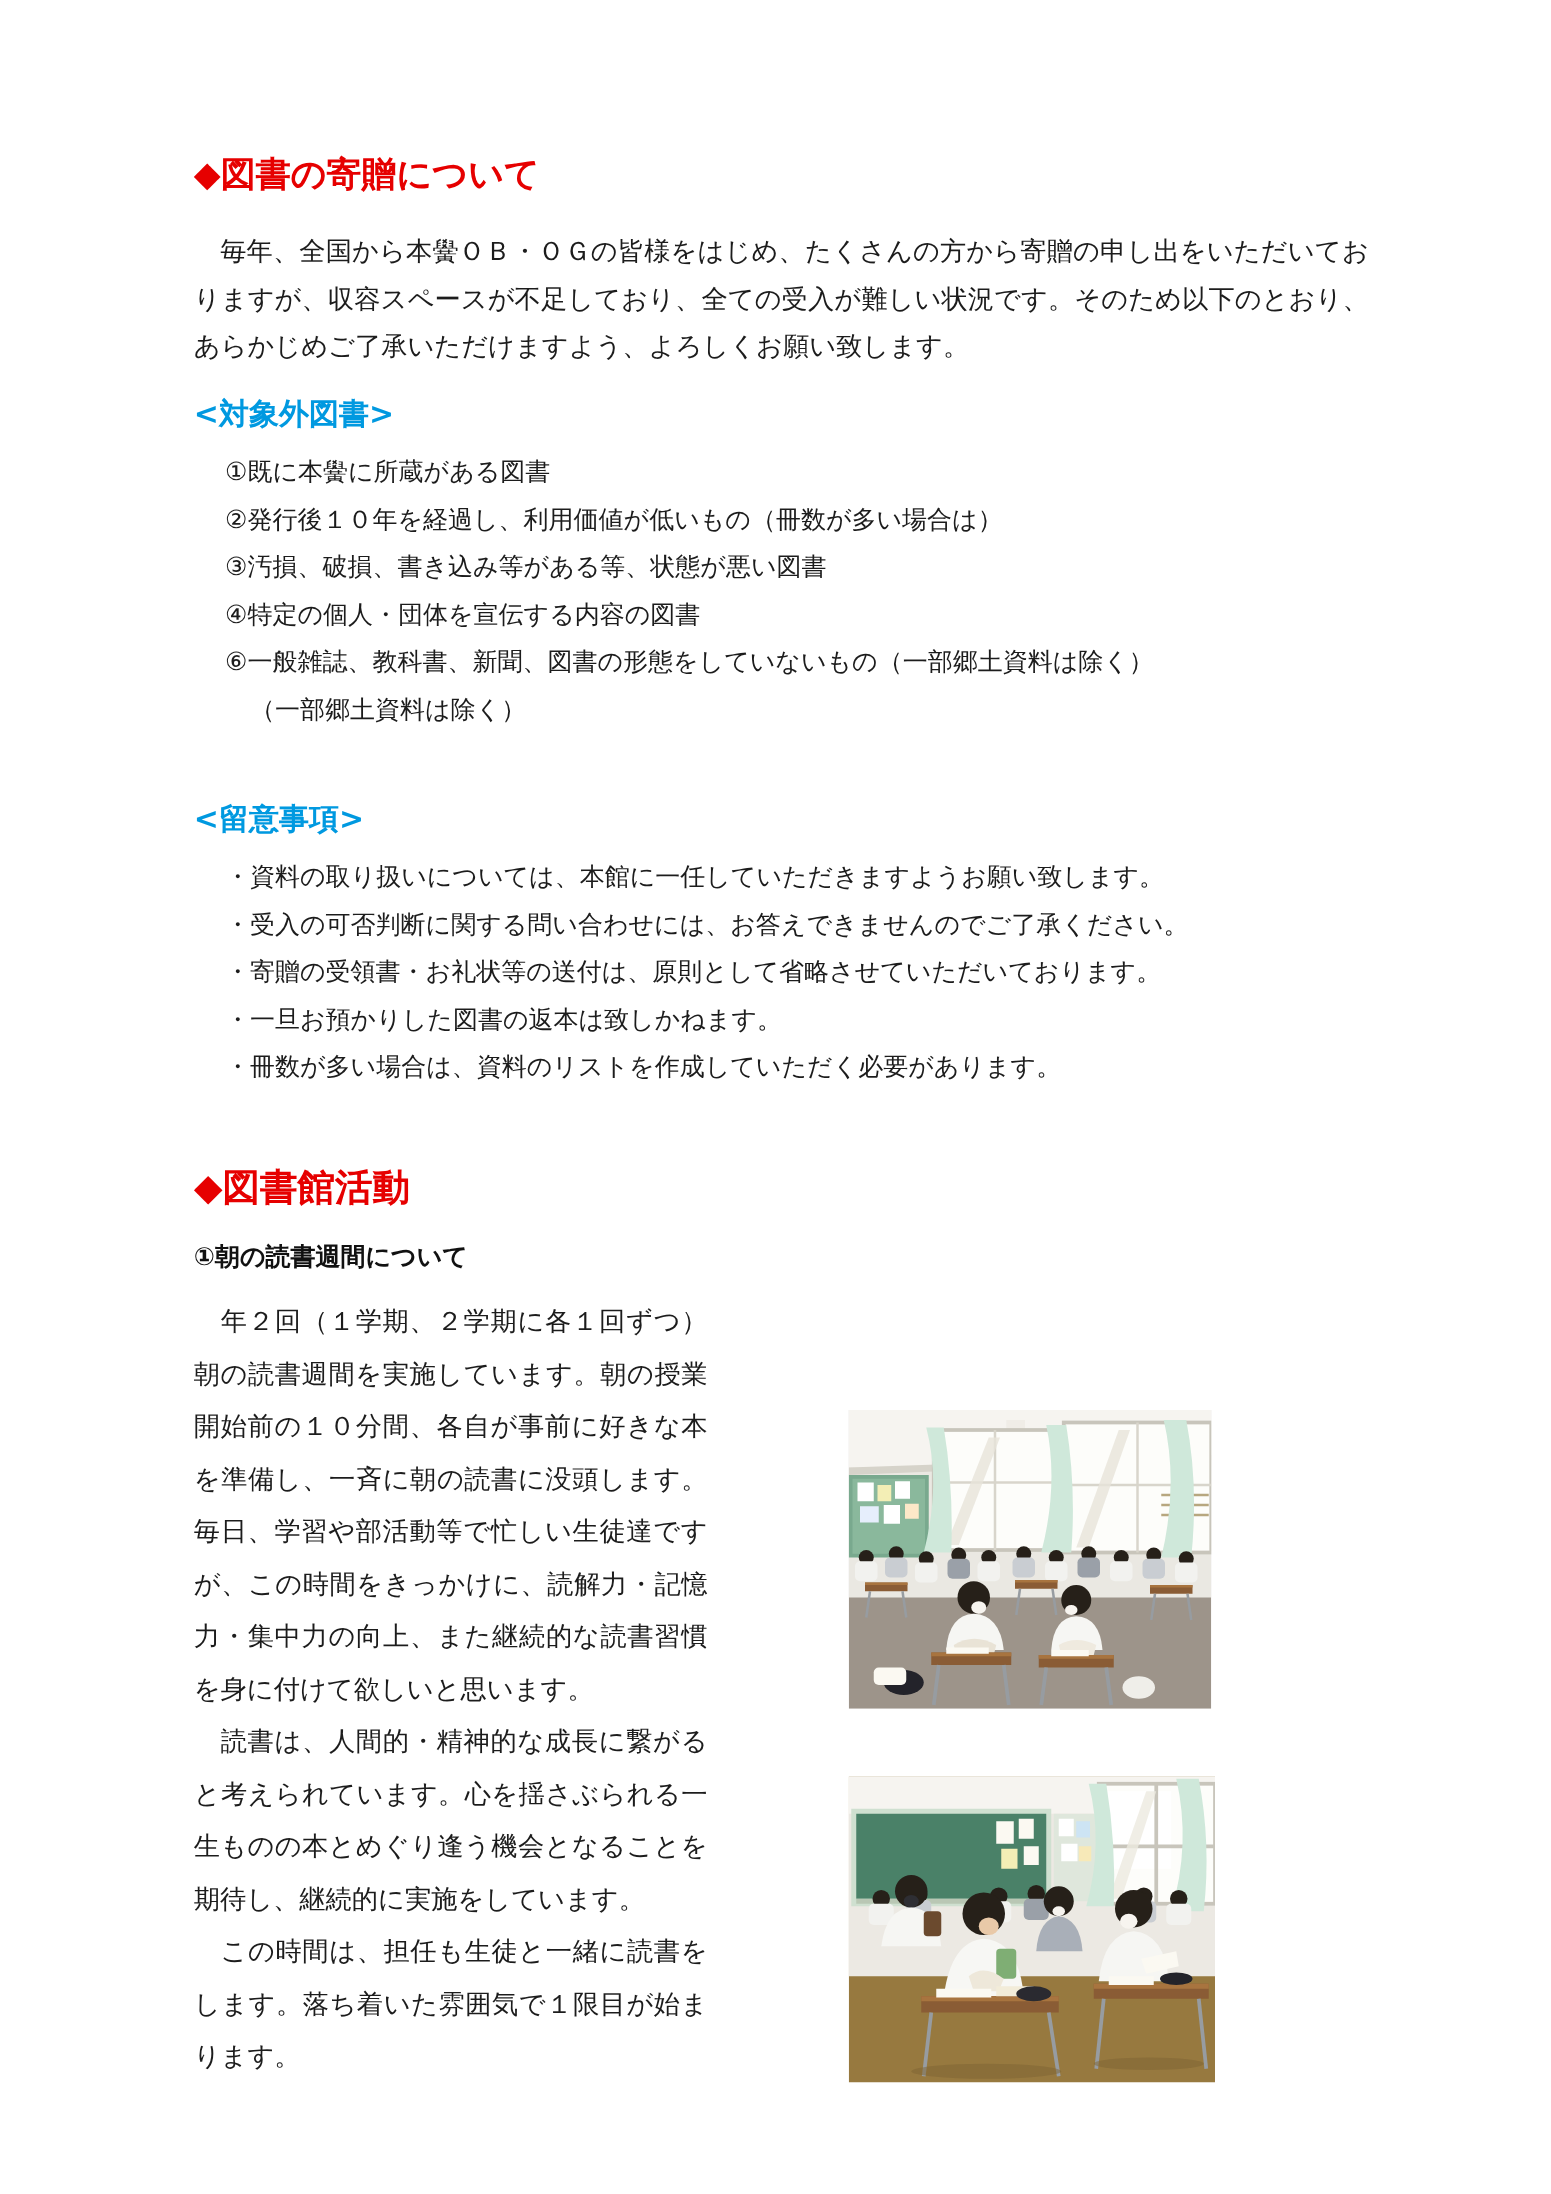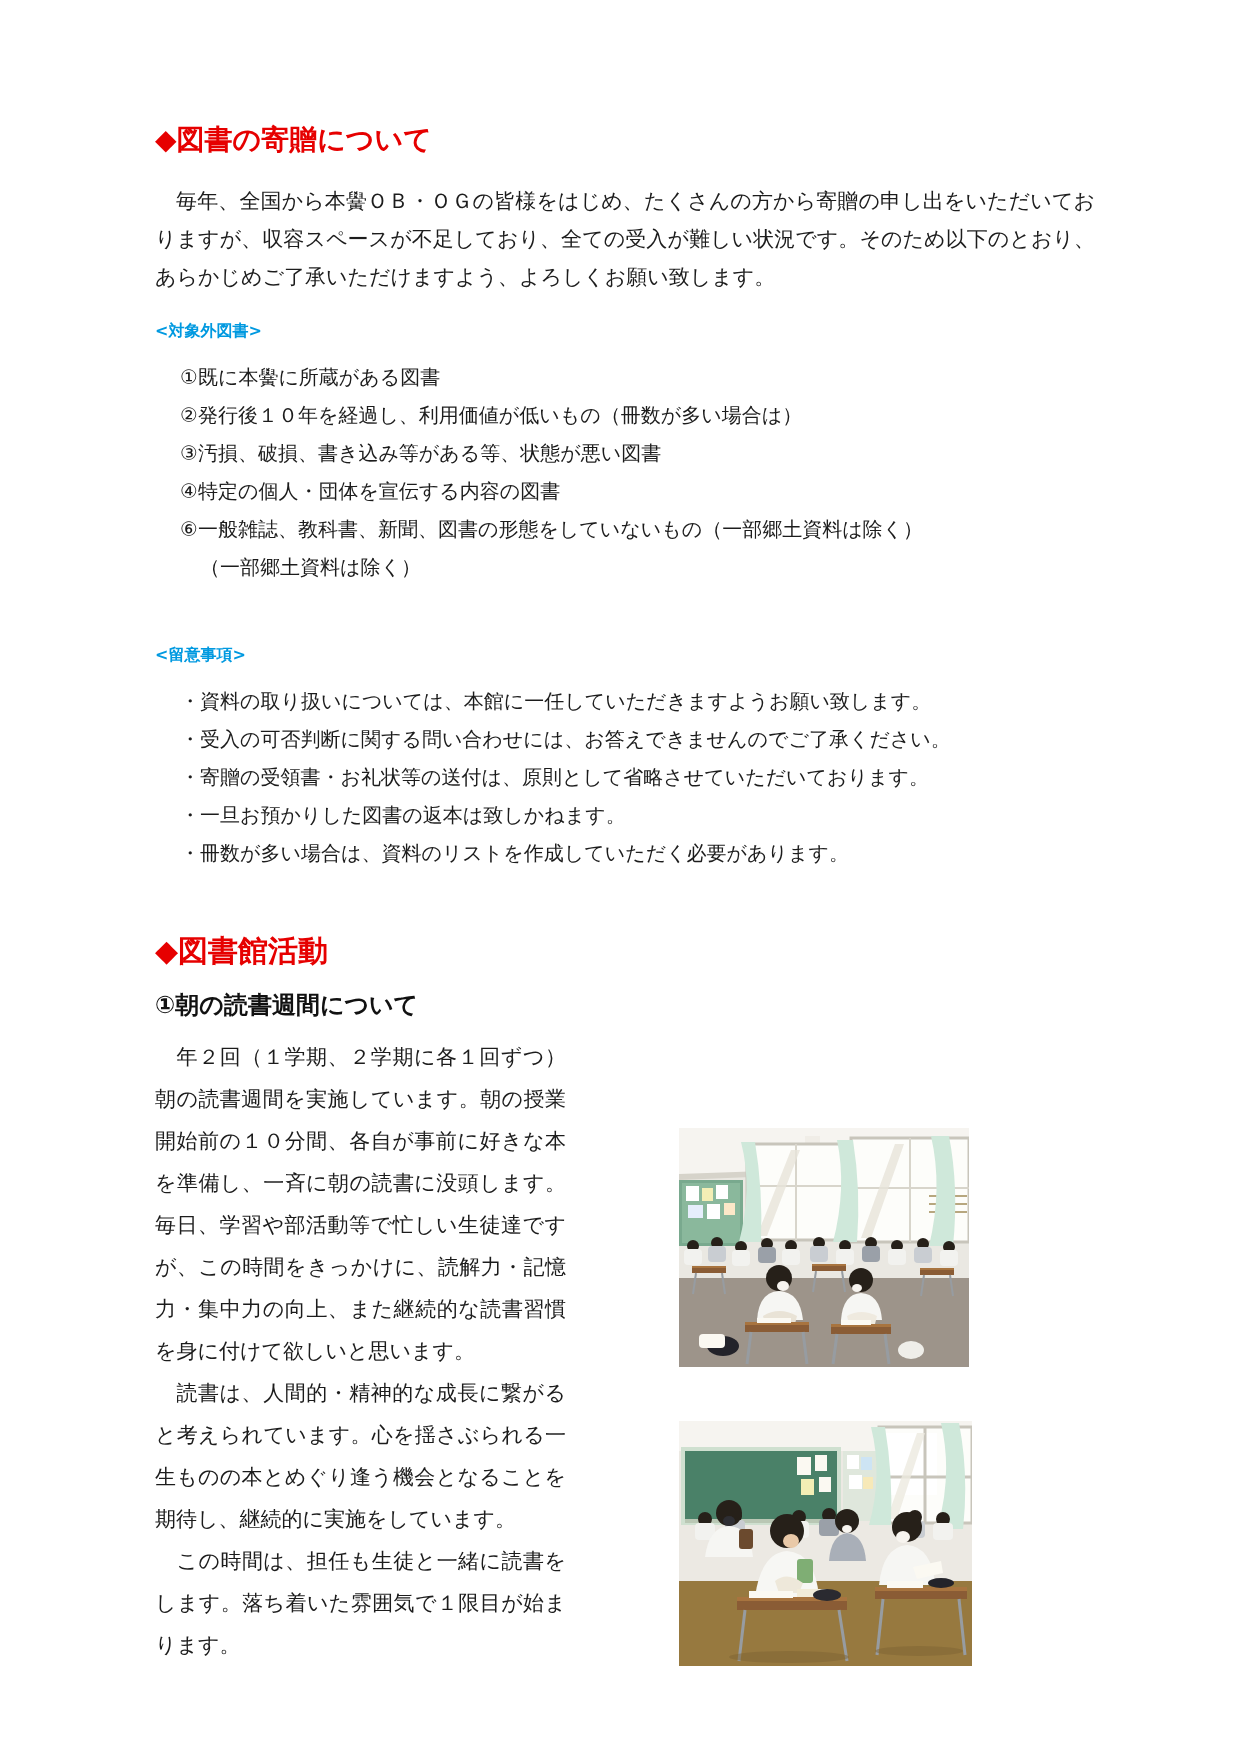--- a/index.html
+++ b/index.html
@@ -25,21 +25,21 @@
     line-height:40px;
   }
   .red-heading.second{
     margin-top:56px;
     font-size:30px;
     line-height:46px;
   }
   .blue-heading{
     color:#0099e0;
     font-weight:bold;
-    font-size:16px;
+    font-size:24px;
     line-height:30px;
     margin:0;
   }
   .blue-heading.first{margin-top:20px;}
   .blue-heading.second{margin-top:54px;}
 
   .intro{
     margin:22px 0 0 0;
     width:940px;
     font-size:21px;
@@ -50,21 +50,21 @@
     margin:12px 0 0 25px;
     padding:0;
     list-style:none;
     font-size:20px;
     line-height:38px;
   }
   .doc-list li{margin:0;padding:0;}
 
   .sub-heading{
     margin:14px 0 0 0;
-    font-size:24px;
+    font-size:20px;
     line-height:34px;
     font-weight:bold;
     color:#111111;
   }
 
   .reading-row{
     display:flex;
     align-items:flex-end;
     margin-top:14px;
     gap:20px;

